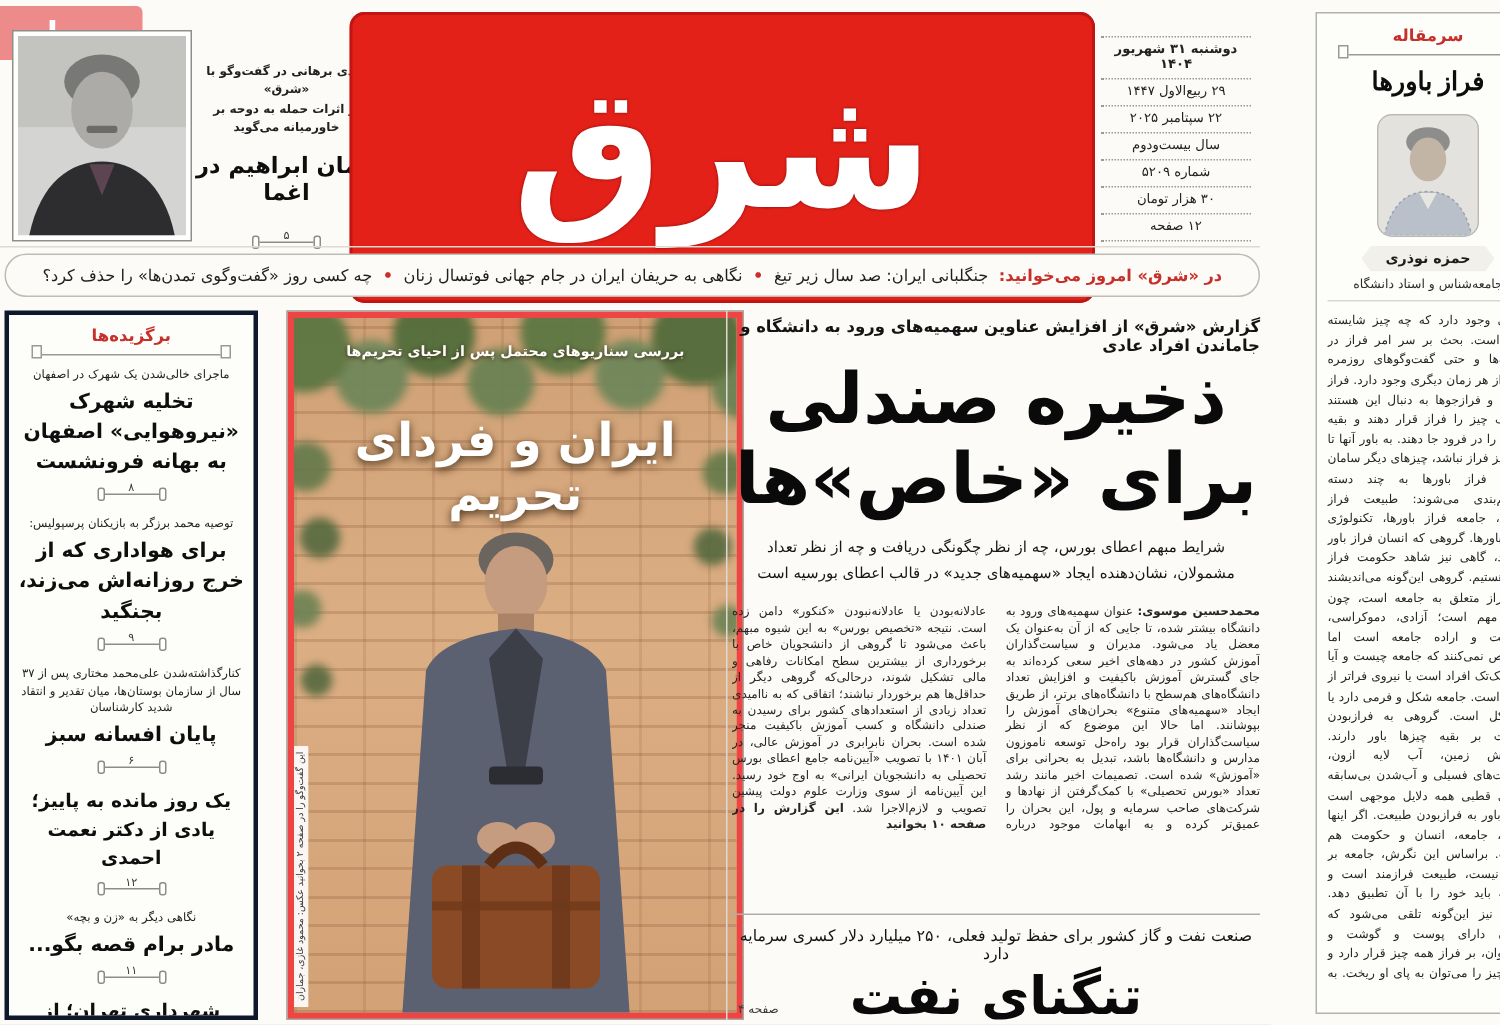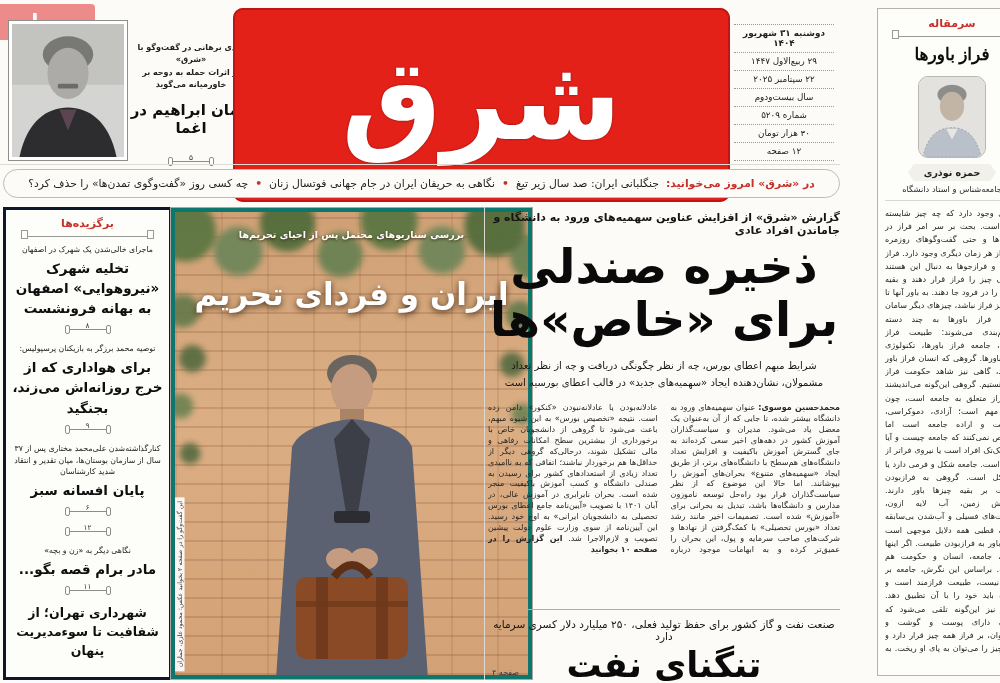--- a/index.html
+++ b/index.html
@@ -61,21 +61,21 @@
   .hl-headline{font-size:13.5px;font-weight:bold;line-height:1.5;color:#0e0e0e;}
   .hl-headline.sm{font-size:12.5px;}
   .hl-item .pmark{margin-top:5px;}
   
   .pmark{display:flex;align-items:center;justify-content:center;height:13px;}
   .pm-end{width:5px;height:9px;border:1px solid #8d8d87;background:#fff;border-radius:2px;}
   .pm-mid{width:36px;border-top:1px solid #8d8d87;position:relative;height:0;}
   .pm-num{position:absolute;left:50%;transform:translate(-50%,-100%);font-size:7.5px;font-style:normal;
     line-height:1;color:#3c3c3c;padding-bottom:1px;}
   
-  .photo-box{position:absolute;left:170px;top:207px;width:363px;height:473px;background:#0f766e;
+  .photo-box{position:absolute;left:191px;top:207px;width:305px;height:473px;background:#ef4444;
     border:1px solid #a9a9a2;padding:4px;}
   .photo{position:relative;width:100%;height:100%;overflow:hidden;
     background-color:#d7a57a;
     background-image:
       repeating-linear-gradient(0deg, rgba(125,75,45,.22) 0 2px, transparent 2px 19px),
       repeating-linear-gradient(90deg, rgba(125,75,45,.14) 0 2px, transparent 2px 46px),
       linear-gradient(180deg,#cfa075 0%,#dcae84 45%,#d3a176 100%);}
   .ivy{position:absolute;top:-14px;left:-12px;right:-12px;height:118px;filter:blur(3px);opacity:.96;
     background:
       radial-gradient(circle at 6% 28%,#5e7743 0 30px,transparent 31px),
@@ -236,20 +236,21 @@
       <div class="pmark">
           <span class="pm-end"></span>
           <span class="pm-mid">
             <i class="pm-num">۶</i>
           </span>
           <span class="pm-end"></span>
         </div>
     </div>
 
     <div class="hl-item">
+      <div class="hl-headline sm">یک روز مانده به پاییز؛ یادی از دکتر نعمت احمدی</div>
       <div class="pmark">
           <span class="pm-end"></span>
           <span class="pm-mid">
             <i class="pm-num">۱۲</i>
           </span>
           <span class="pm-end"></span>
         </div>
     </div>
 
     <div class="hl-item">

